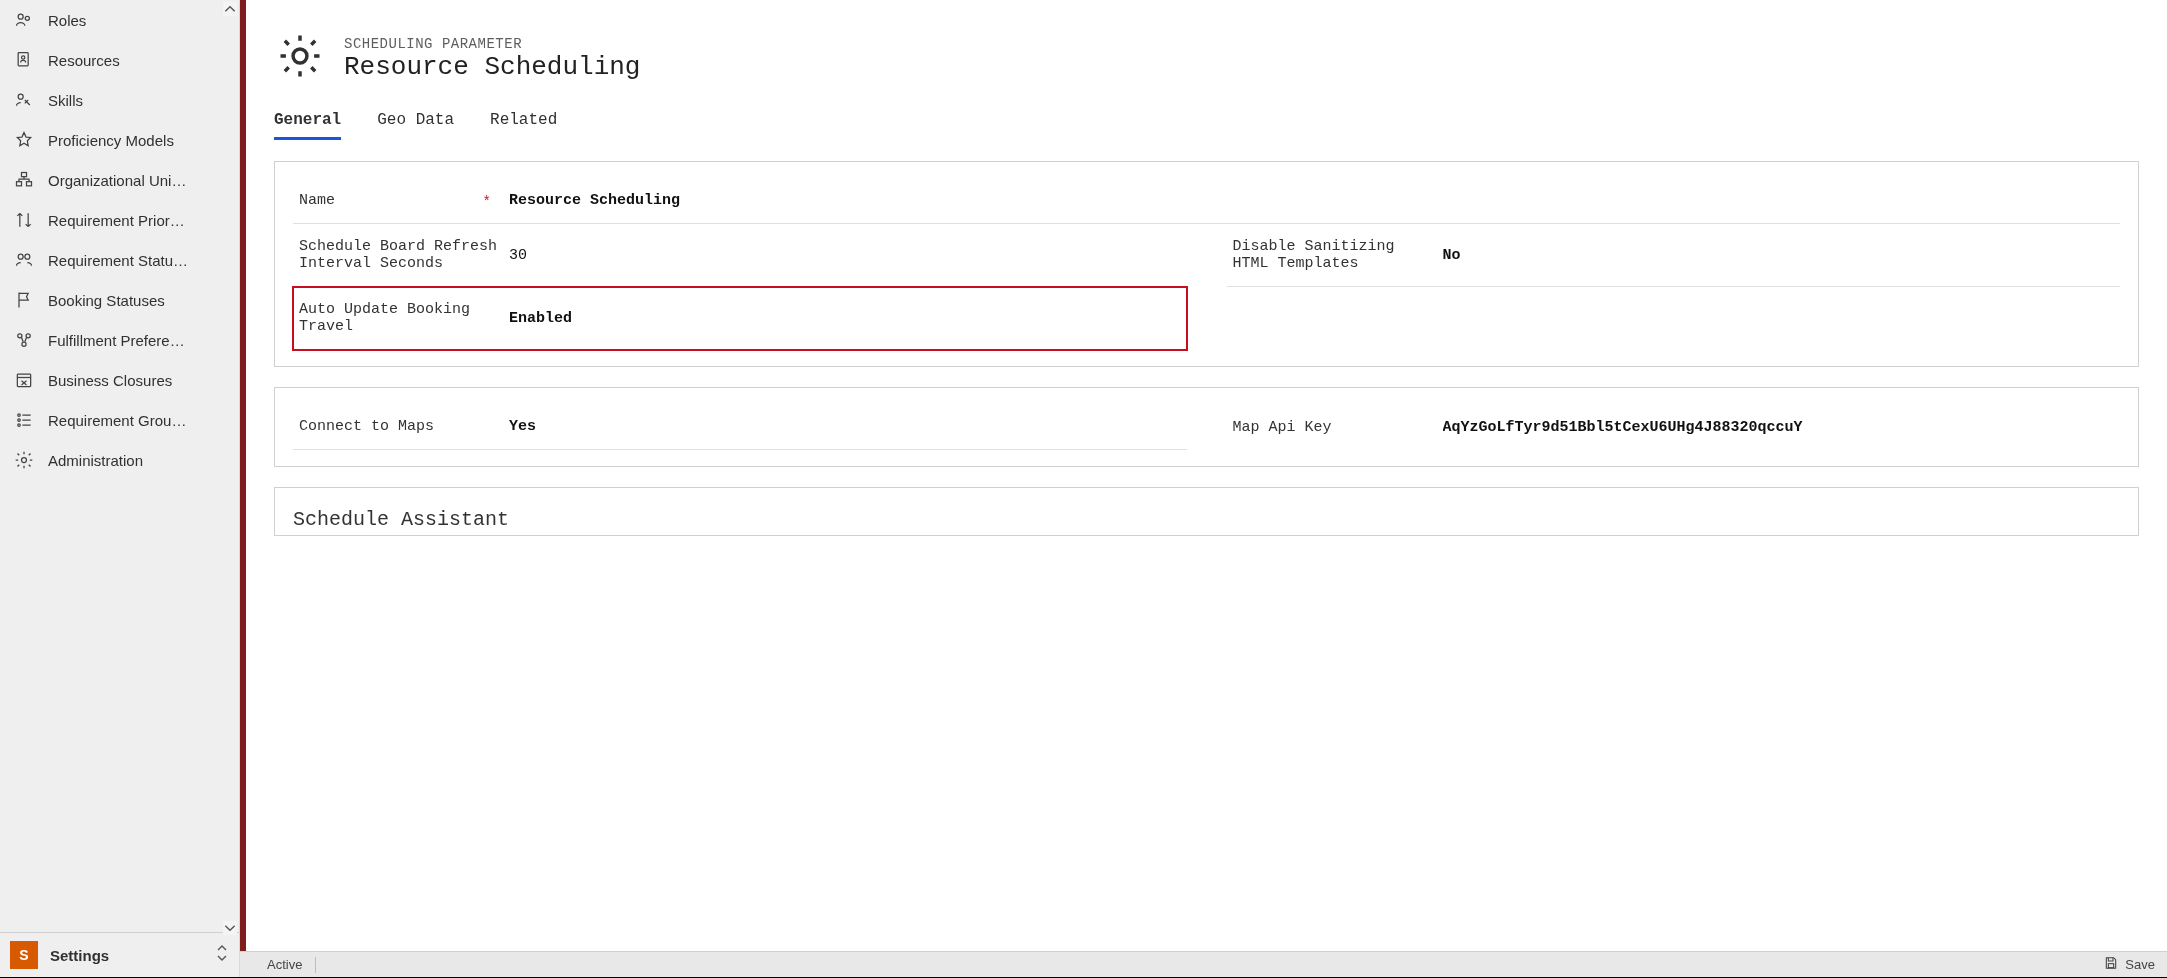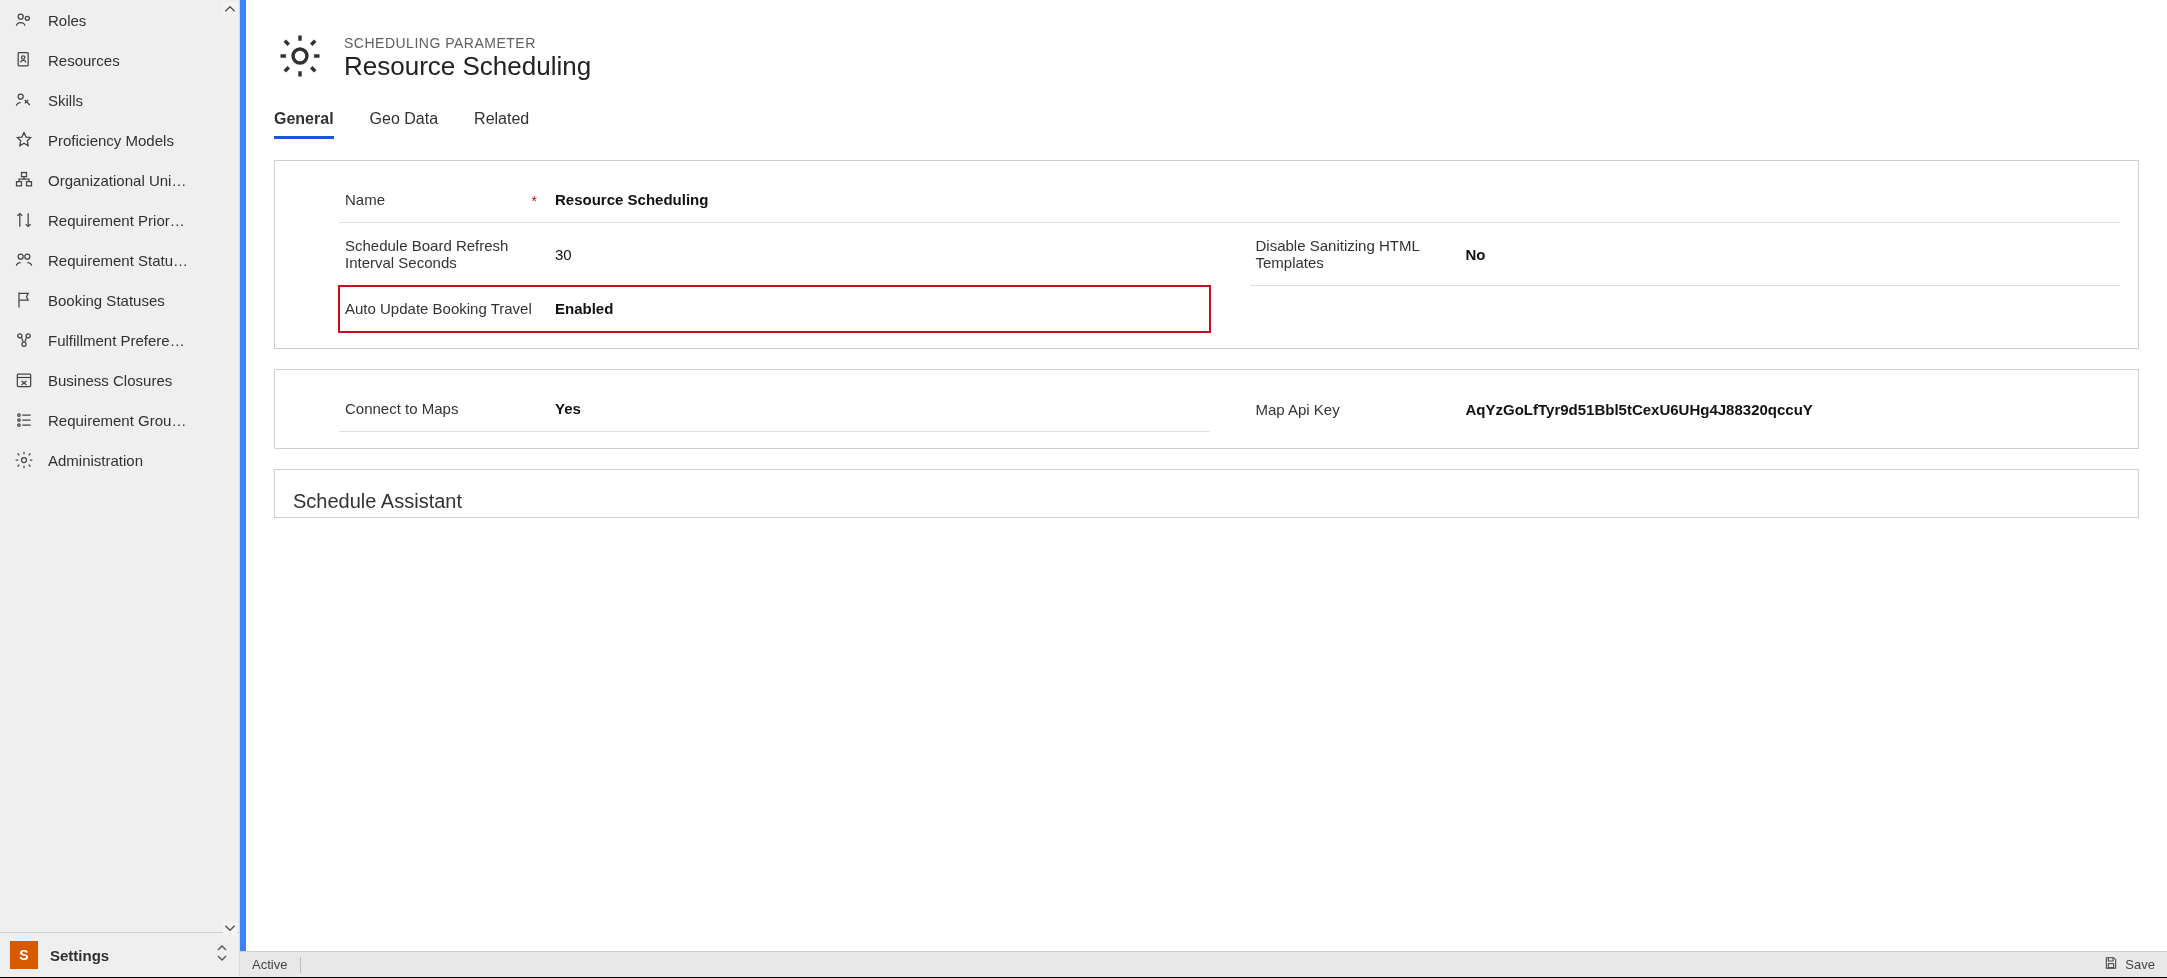--- a/index.html
+++ b/index.html
@@ -108,21 +108,22 @@
     display: flex;
     flex-direction: column;
     position: relative;
     background: #fff;
     overflow: hidden;
   }
   .content {
     flex: 1 1 auto;
     overflow: auto;
     padding: 24px 28px 0 28px;
-    border-left: 6px solid #3b82f6;
+    border-left: 6px solid #7f1d1d;
+    font-family: Liberation Mono, monospace;
   }
 
   .header {
     display: flex;
     align-items: center;
     gap: 18px;
     margin-top: 6px;
     margin-bottom: 16px;
   }
   .header .gear svg { width: 52px; height: 52px; }
@@ -163,21 +164,20 @@
   }
   .form-section .section-title {
     font-size: 20px;
     color: #333;
     padding: 4px 0 0 0;
   }
   .form-grid {
     display: grid;
     grid-template-columns: 1fr 1fr;
     column-gap: 40px;
-    margin-left: 46px;
   }
   .field {
     display: grid;
     grid-template-columns: 210px 1fr;
     align-items: center;
     border-bottom: 1px solid #e0e0e0;
     padding: 14px 6px;
   }
   .field:last-child { border-bottom: 0; }
   .field .flabel {
@@ -212,21 +212,21 @@
   .statusbar {
     flex: 0 0 26px;
     background: var(--statusbar-bg);
     border-top: 1px solid #cfcfcf;
     display: flex;
     align-items: center;
     font-size: 13px;
     color: #444;
     padding: 0 12px;
   }
-  .statusbar .status-left { display:flex; align-items:center; gap: 13px; }
+  .statusbar .status-left { display:flex; align-items:center; gap: 13px; margin-left: 15px; }
   .statusbar .divider { width:1px; height: 16px; background:#bdbdbd; }
   .statusbar .status-right { margin-left: auto; display:flex; align-items:center; gap:6px; cursor:pointer; }
   .statusbar .status-right svg { width:16px; height:16px; }
 </style>
 </head>
 <body>
 
 <div class="app">
 
   <aside class="sidebar">

